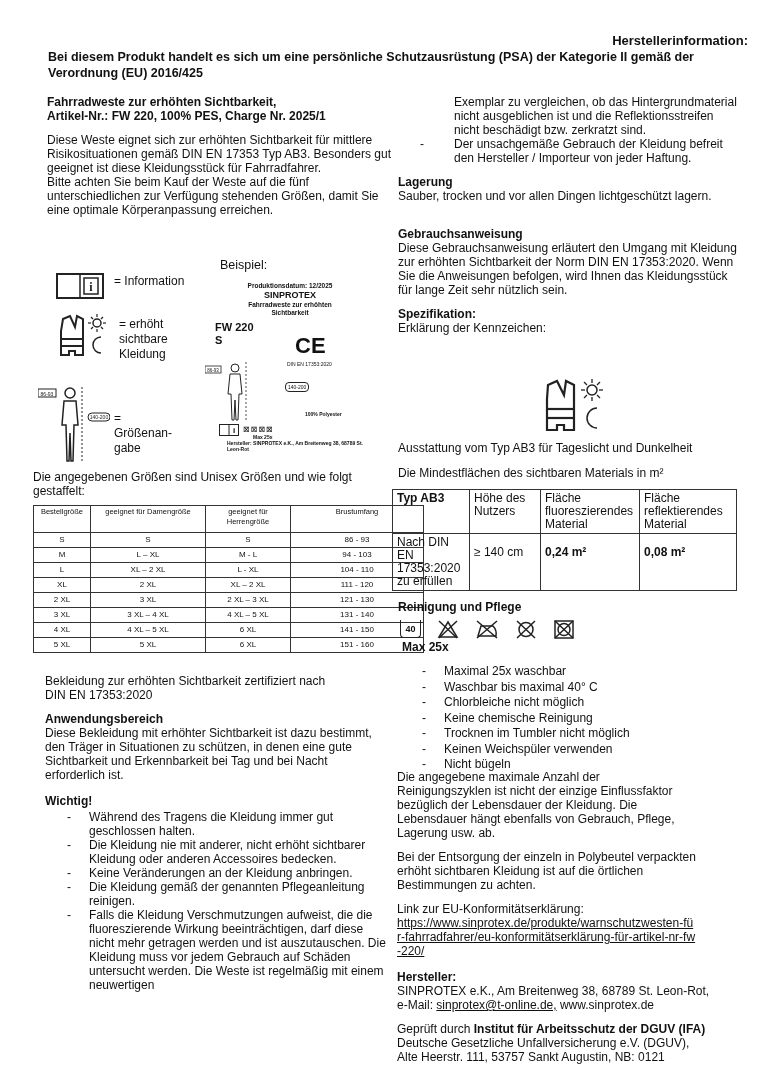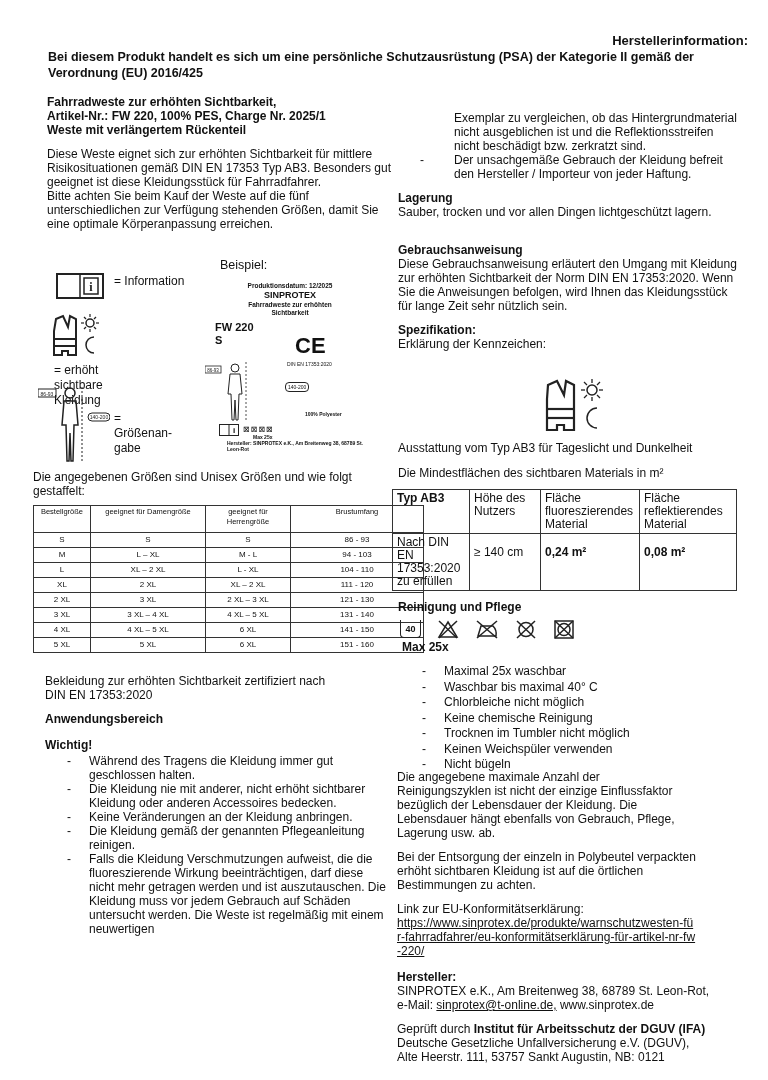--- a/index.html
+++ b/index.html
@@ -30,38 +30,37 @@
 <body>
 
 <div class="abs hdr">
   <div class="t">Herstellerinformation:</div>
   <div class="b">Bei diesem Produkt handelt es sich um eine persönliche Schutzausrüstung (PSA) der Kategorie II gemäß der Verordnung (EU) 2016/425</div>
 </div>
 
 <div class="col" style="left:47px; top:95px; width:355px;">
   <p class="b">Fahrradweste zur erhöhten Sichtbarkeit,</p>
   <p class="b">Artikel-Nr.: FW 220, 100% PES, Charge Nr. 2025/1</p>
-  <p class="b">Weste mit verlängertem Rückenteil</p>
   <p style="margin-top:10px;">Diese Weste eignet sich zur erhöhten Sichtbarkeit für mittlere Risikosituationen gemäß DIN EN 17353 Typ AB3. Besonders gut geeignet ist diese Kleidungsstück für Fahrradfahrer.</p>
   <p>Bitte achten Sie beim Kauf der Weste auf die fünf unterschiedlichen zur Verfügung stehenden Größen, damit Sie eine optimale Körperanpassung erreichen.</p>
 </div>
 
 <div class="abs" style="left:220px; top:258px; font-size:12.5px;">Beispiel:</div>
 
 <div class="legend-row" style="left:56px; top:272px;">
   <svg width="48" height="28" viewBox="0 0 48 28">
     <rect x="1" y="2" width="46" height="24" fill="none" stroke="#222" stroke-width="2"></rect>
     <line x1="24" y1="2" x2="24" y2="26" stroke="#222" stroke-width="1.5"></line>
     <rect x="28" y="6" width="14" height="16" fill="none" stroke="#222" stroke-width="1.5"></rect>
     <text x="35" y="19" font-size="12" font-weight="bold" text-anchor="middle" fill="#222" font-family="Liberation Serif, serif">i</text>
   </svg>
   <span style="margin-left:10px; margin-top:2px;">= Information</span>
 </div>
 
-<div class="legend-row" style="left:48px; top:313px;flex-direction:column;">
+<div class="legend-row" style="left:55px; top:313px;">
   <svg width="58" height="46" viewBox="0 0 58 46">
     <path d="M8 6 L15 3 L20 14 L22 3 L28 6 L28 42 L20 42 L20 38 L14 38 L14 42 L6 42 L6 18 Z" fill="none" stroke="#222" stroke-width="2"></path>
     <line x1="6" y1="26" x2="28" y2="26" stroke="#222" stroke-width="2"></line>
     <line x1="6" y1="33" x2="28" y2="33" stroke="#222" stroke-width="2"></line>
     <circle cx="42" cy="10" r="4" fill="none" stroke="#222" stroke-width="1.5"></circle>
     <g stroke="#222" stroke-width="1.2">
         <line x1="42" y1="1" x2="42" y2="4"></line>
         <line x1="42" y1="16" x2="42" y2="19"></line>
         <line x1="33" y1="10" x2="36" y2="10"></line>
         <line x1="48" y1="10" x2="51" y2="10"></line>
@@ -174,32 +173,33 @@
         <td>5 XL</td>
         <td>6 XL</td>
         <td>151 - 160</td>
       </tr>
 </tbody>
   </table>
 
 <div class="col" style="left:45px; top:674px; width:345px;">
   <p style="width:290px;">Bekleidung zur erhöhten Sichtbarkeit zertifiziert nach DIN EN 17353:2020</p>
   <p class="sec-title" style="margin-top:10px;">Anwendungsbereich</p>
+  <p>Diese Bekleidung mit erhöhter Sichtbarkeit ist dazu bestimmt, den Träger in Situationen zu schützen, in denen eine gute Sichtbarkeit und Erkennbarkeit bei Tag und bei Nacht erforderlich ist.</p>
   <p class="sec-title" style="margin-top:12px;">Wichtig!</p>
   <ul class="dash-list" style="margin-top:2px;">
     <li>Während des Tragens die Kleidung immer gut geschlossen halten.</li>
     <li>Die Kleidung nie mit anderer, nicht erhöht sichtbarer Kleidung oder anderen Accessoires bedecken.</li>
     <li>Keine Veränderungen an der Kleidung anbringen.</li>
     <li>Die Kleidung gemäß der genannten Pflegeanleitung reinigen.</li>
     <li>Falls die Kleidung Verschmutzungen aufweist, die die fluoreszierende Wirkung beeinträchtigen, darf diese nicht mehr getragen werden und ist auszutauschen. Die Kleidung muss vor jedem Gebrauch auf Schäden untersucht werden. Die Weste ist regelmäßig mit einem neuwertigen</li>
   </ul>
 </div>
 
 <div class="col" style="left:398px; top:95px; width:340px;">
-  <p style="padding-left:56px;margin-top:16px;">Exemplar zu vergleichen, ob das Hintergrundmaterial nicht ausgeblichen ist und die Reflektionsstreifen nicht beschädigt bzw. zerkratzt sind.</p>
+  <p style="padding-left:56px;">Exemplar zu vergleichen, ob das Hintergrundmaterial nicht ausgeblichen ist und die Reflektionsstreifen nicht beschädigt bzw. zerkratzt sind.</p>
   <ul class="dash-list">
     <li style="padding-left:56px;">Der unsachgemäße Gebrauch der Kleidung befreit den Hersteller / Importeur von jeder Haftung.</li>
   </ul>
   <p class="sec-title" style="margin-top:10px;">Lagerung</p>
   <p>Sauber, trocken und vor allen Dingen lichtgeschützt lagern.</p>
   <p class="sec-title" style="margin-top:24px;">Gebrauchsanweisung</p>
   <p>Diese Gebrauchsanweisung erläutert den Umgang mit Kleidung zur erhöhten Sichtbarkeit der Norm DIN EN 17353:2020. Wenn Sie die Anweisungen befolgen, wird Ihnen das Kleidungsstück für lange Zeit sehr nützlich sein.</p>
   <p class="sec-title" style="margin-top:10px;">Spezifikation:</p>
   <p>Erklärung der Kennzeichen:</p>
 </div>

